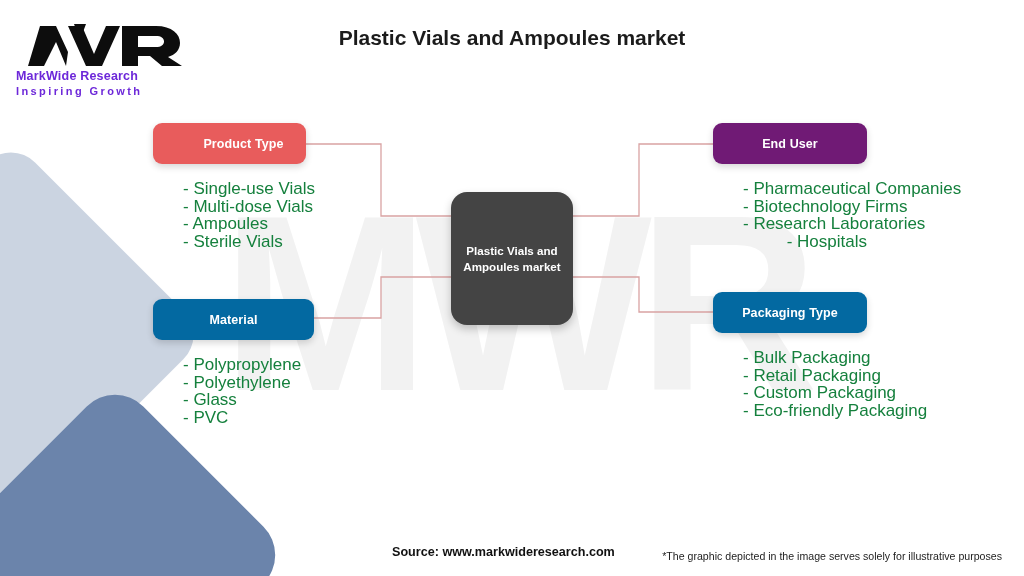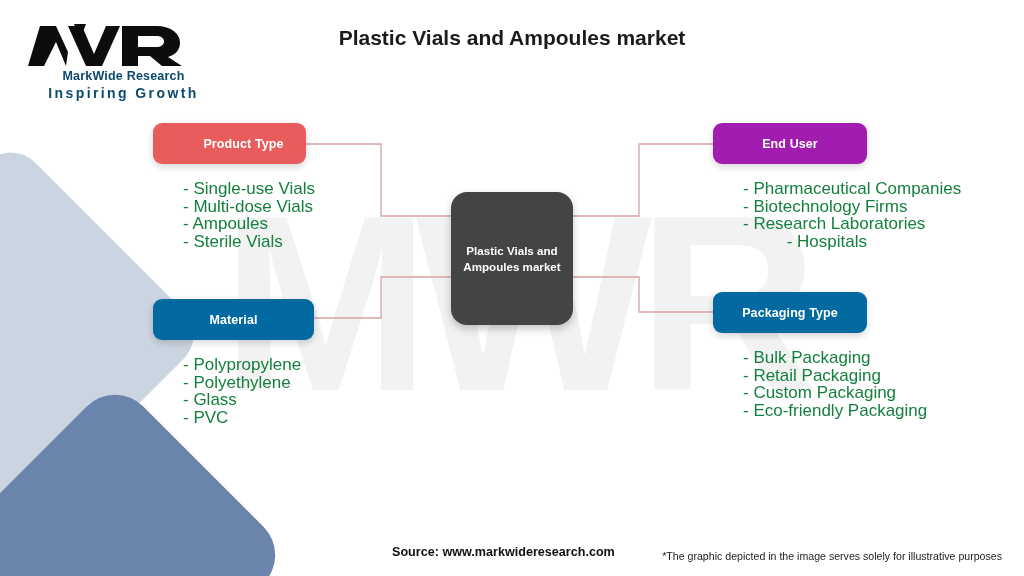--- a/index.html
+++ b/index.html
@@ -42,26 +42,26 @@
     line-height: 215px;
     letter-spacing: -14px;
     text-align: center;
     user-select: none;
   }
 
   
   #logo { position: absolute; left: 16px; top: 22px; width: 215px; }
   #logo-mark { display: block; }
   .logo-text {
-    text-align: center;
-    color: #0c4a6e;
+    text-align: left;
+    color: #6d28d9;
     font-weight: 700;
   }
   #logo-name { font-size: 12.5px; letter-spacing: .2px; margin-top: 1px; }
-  #logo-tagline { font-size: 14px; letter-spacing: 2.4px; margin-top: 2px; }
+  #logo-tagline { font-size: 11px; letter-spacing: 2.4px; margin-top: 2px; }
 
   
   #page-title {
     position: absolute;
     left: 0; top: 26px;
     width: 1024px;
     text-align: center;
     font-size: 21px;
     font-weight: 700;
     color: #1b1b1b;
@@ -102,21 +102,21 @@
   .list-left  { padding-left: 30px; }
   .list-right { padding-left: 30px; text-align: right; }
 
   #node-product-type { left: 153px; top: 123px; width: 153px; }
   #node-material     { left: 153px; top: 299px; width: 161px; }
   #node-end-user     { left: 713px; top: 123px; width: 154px; }
   #node-packaging    { left: 713px; top: 292px; width: 154px; }
 
   #box-product-type { background: #e85c5c; padding-left: 28px; }
   #box-material     { background: #0369a1; }
-  #box-end-user     { background: #a21caf; }
+  #box-end-user     { background: #701a75; }
   #box-packaging    { background: #0369a1; }
 
   
   #center-node {
     position: absolute;
     left: 451px; top: 192px;
     width: 122px; height: 133px;
     background: #444444;
     border-radius: 16px;
     display: flex;

